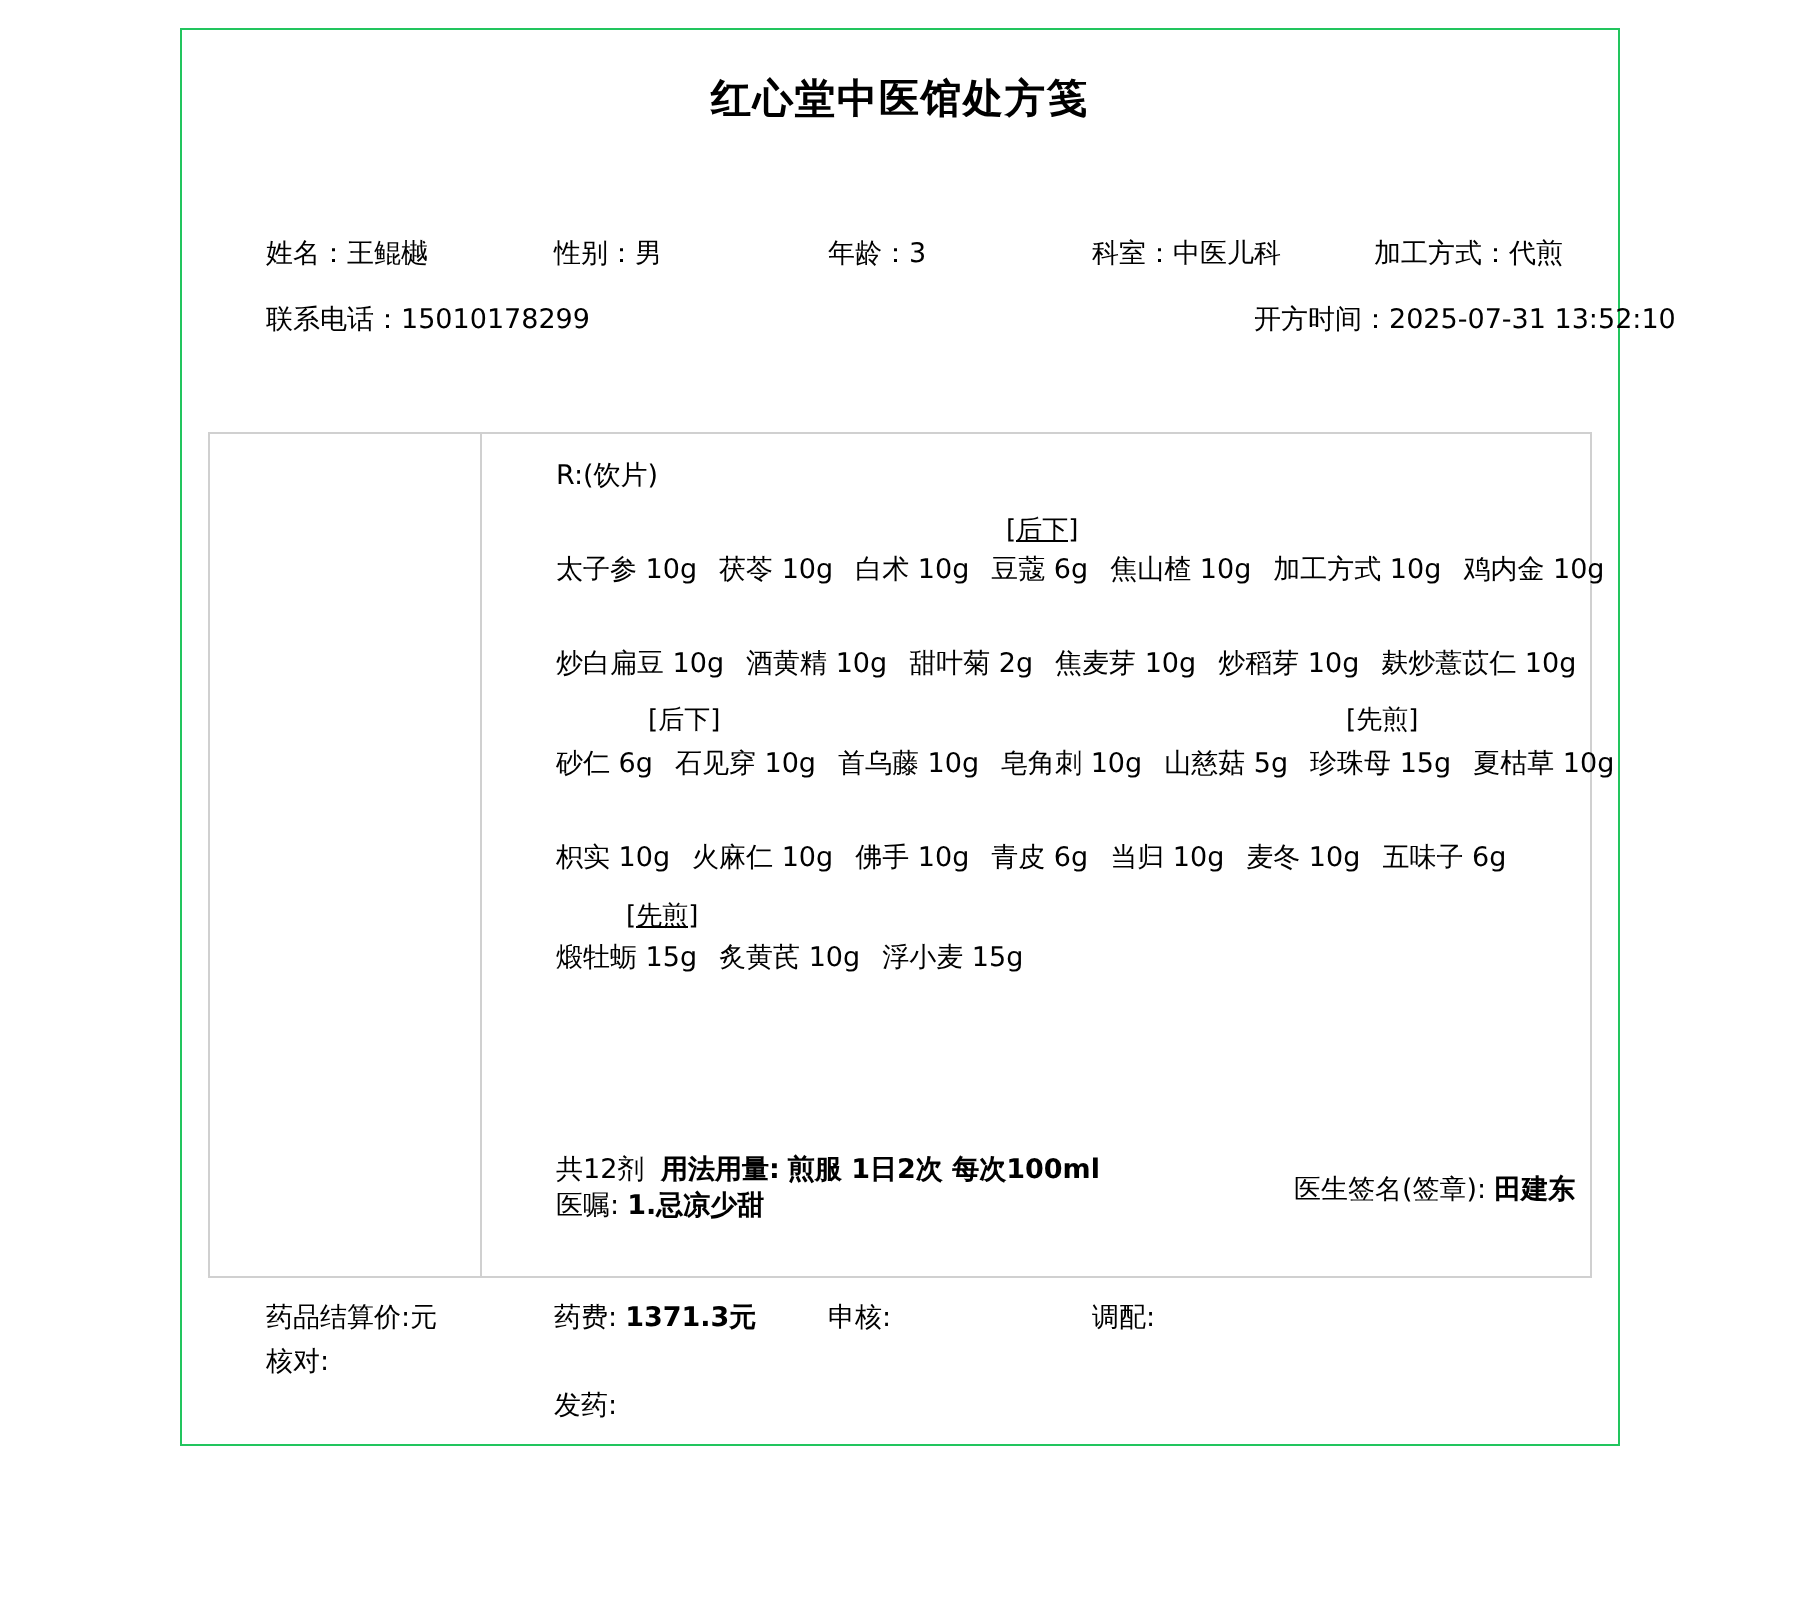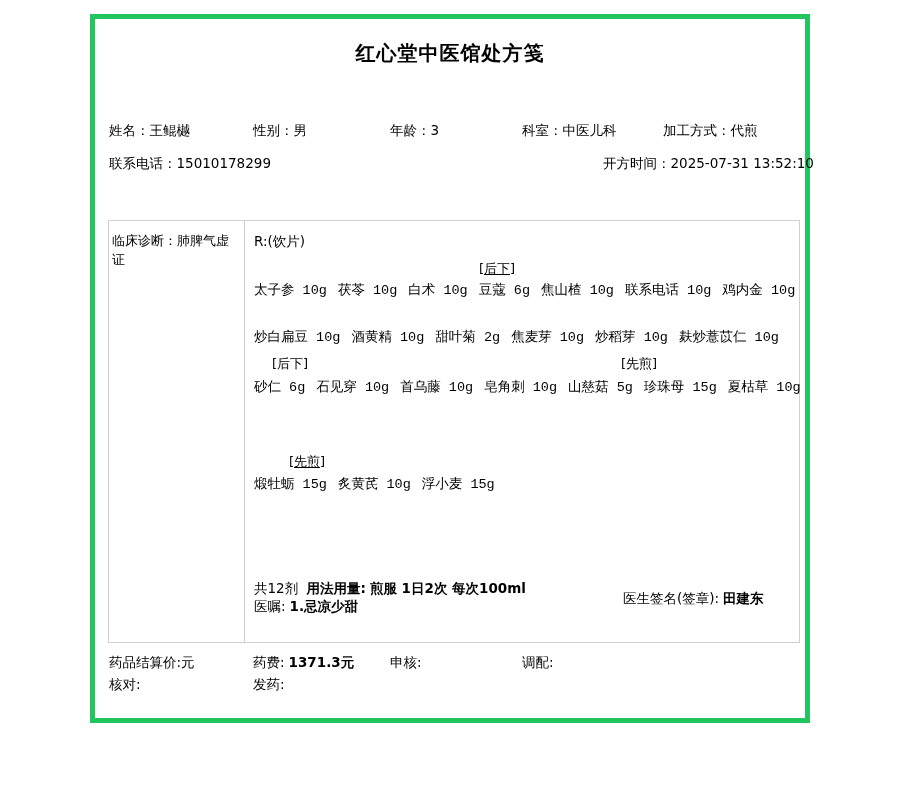--- a/index.html
+++ b/index.html
@@ -9,24 +9,24 @@
     width: 900px; height: 800px;
     background: #ffffff;
     font-family: "DejaVu Sans", "Liberation Sans", sans-serif;
     font-size: 13.5px;
     color: #000000;
   }
   .outer {
     position: absolute;
     left: 90px; top: 14px;
     width: 720px; height: 709px;
-    border: 5px solid #22c55e;
+    border: 1px solid #22c55e;
     background: #ffffff;
   }
-  .abs { position: absolute; white-space: nowrap; }
+  .abs { position: absolute; white-space: nowrap; margin-left: 28px; }
   .title {
     position: absolute;
     top: 21px; left: 0; right: 0;
     text-align: center;
     font-size: 20px;
     font-weight: bold;
     letter-spacing: 1px;
   }
   .inner-box {
     position: absolute;
@@ -48,21 +48,21 @@
     font-size: 13px;
     line-height: 19px;
     word-break: break-all;
     white-space: normal;
   }
   .rx-cell {
     position: absolute;
     left: 136px; top: 0; right: 0; bottom: 0;
   }
   .herb-line { line-height: 17px; }
-  .herb { margin-right: 11px; font-family: Liberation Mono, monospace; }
+  .herb { margin-right: 11px; }
   .ann { font-size: 13px; text-decoration: underline; }
   .lbl-val .val-sp { margin-left: 4px; font-weight: bold; }
   .footer-note { white-space: nowrap; }
 </style>
 </head>
 <body>
 
 <div class="sheet">
   <div class="outer">
 
@@ -87,40 +87,38 @@
     <div class="abs lbl-val" style="top:136px; left:14px">
       <span>联系电话：</span><span>15010178299</span>
     </div>
     <div class="abs lbl-val" style="top:136px; left:508px">
       <span>开方时间：</span><span>2025-07-31 13:52:10</span>
     </div>
 
     <div class="inner-box">
       <div class="v-divider"></div>
 
-      <div class="diag-cell">
-        <span>临床诊断：</span><span>肺脾气虚证</span>
-      </div>
 
       <div class="rx-cell">
         <div class="abs" style="top:12px; left:9px">R:(饮片)</div>
 
         <div class="abs ann" style="top:39px; left:234px">
           <span>[后下]</span>
         </div>
 
-        <div class="abs herb-line" style="top:60px; left:9px"><span class="herb">太子参 10g</span><span class="herb">茯苓 10g</span><span class="herb">白术 10g</span><span class="herb">豆蔻 6g</span><span class="herb">焦山楂 10g</span><span class="herb">联系电话 10g</span><span class="herb">鸡内金 10g</span></div>
+        <div class="abs herb-line" style="top:60px; left:9px"><span class="herb">太子参 10g</span><span class="herb">茯苓 10g</span><span class="herb">白术 10g</span><span class="herb">豆蔻 6g</span><span class="herb">焦山楂 10g</span><span class="herb">加工方式 10g</span><span class="herb">鸡内金 10g</span></div>
         <div class="abs herb-line" style="top:107px; left:9px"><span class="herb">炒白扁豆 10g</span><span class="herb">酒黄精 10g</span><span class="herb">甜叶菊 2g</span><span class="herb">焦麦芽 10g</span><span class="herb">炒稻芽 10g</span><span class="herb">麸炒薏苡仁 10g</span></div>
 
         <div class="abs ann" style="top:134px; left:0; right:0; height:17px">
           <span class="abs" style="left:27px">[后下]</span>
           <span class="abs" style="left:376px">[先煎]</span>
         </div>
 
         <div class="abs herb-line" style="top:157px; left:9px"><span class="herb">砂仁 6g</span><span class="herb">石见穿 10g</span><span class="herb">首乌藤 10g</span><span class="herb">皂角刺 10g</span><span class="herb">山慈菇 5g</span><span class="herb">珍珠母 15g</span><span class="herb">夏枯草 10g</span></div>
+        <div class="abs herb-line" style="top:204px; left:9px"><span class="herb">枳实 10g</span><span class="herb">火麻仁 10g</span><span class="herb">佛手 10g</span><span class="herb">青皮 6g</span><span class="herb">当归 10g</span><span class="herb">麦冬 10g</span><span class="herb">五味子 6g</span></div>
 
         <div class="abs ann" style="top:232px; left:44px">
           <span>[先煎]</span>
         </div>
 
         <div class="abs herb-line" style="top:254px; left:9px"><span class="herb">煅牡蛎 15g</span><span class="herb">炙黄芪 10g</span><span class="herb">浮小麦 15g</span></div>
 
         <div class="abs lbl-val" style="top:359px; left:9px">
           <span>共12剂</span>
           <span class="val-sp">用法用量:</span><span class="val-sp">煎服 1日2次 每次100ml</span>
@@ -142,18 +140,18 @@
     </div>
     <div class="abs lbl-val" style="top:635px; left:295px">
       <span>申核:</span><span class="val-sp"></span>
     </div>
     <div class="abs lbl-val" style="top:635px; left:427px">
       <span>调配:</span><span class="val-sp"></span>
     </div>
     <div class="abs lbl-val" style="top:657px; left:14px">
       <span>核对:</span><span class="val-sp"></span>
     </div>
-    <div class="abs lbl-val" style="top:657px; left:158px">
+    <div class="abs lbl-val" style="top:679px; left:158px">
       <span>发药:</span><span class="val-sp"></span>
     </div>
 
   </div>
 </div>
 
 </body></html>

